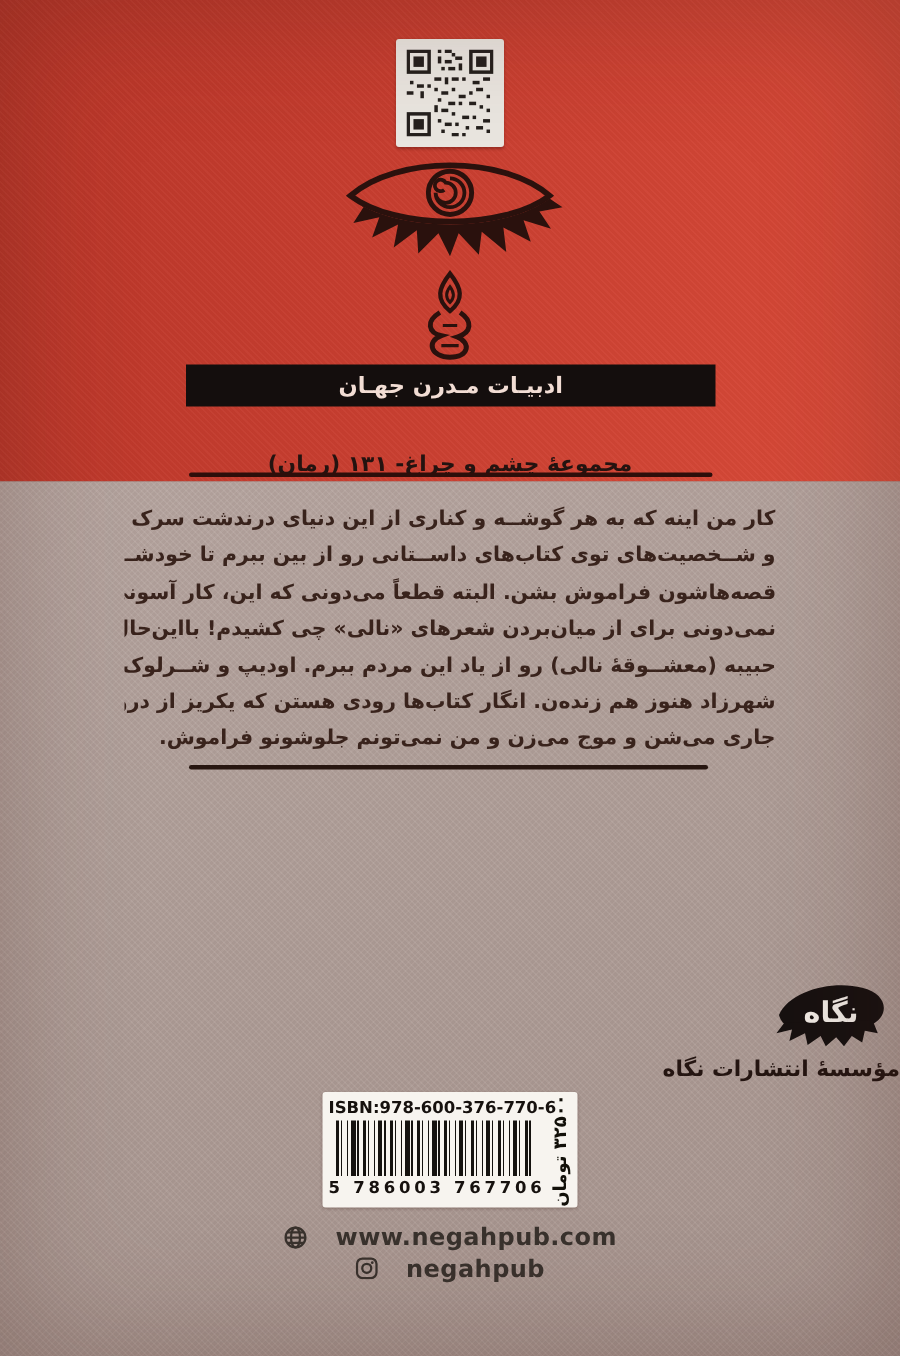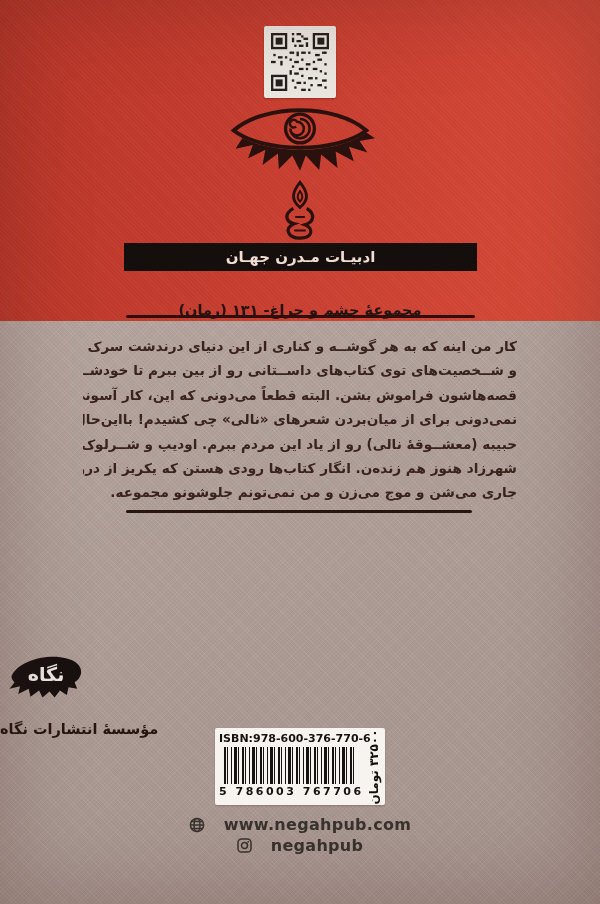--- a/index.html
+++ b/index.html
@@ -35,23 +35,23 @@
   .body-section::before{content:"";position:absolute;inset:0;
     background:repeating-linear-gradient(45deg,rgba(255,255,255,.04) 0 1px,rgba(0,0,0,.02) 1px 3px),
                repeating-linear-gradient(-45deg,rgba(255,255,255,.03) 0 1px,rgba(0,0,0,.015) 1px 3px);}
   .blurb{position:absolute;left:83px;top:13px;width:434px;direction:rtl;
     color:#39231c;font-size:13.6px;font-weight:bold;}
   .blurb .line{line-height:24.4px;height:24.4px;overflow:hidden;white-space:nowrap;
     text-align:justify;text-align-last:justify;}
   .blurb .line:last-child{text-align-last:right;}
   .divider2{position:absolute;left:126px;top:189px;width:346px;height:2.5px;
     background:#271610;border-radius:2px;}
-  .publisher{position:absolute;left:0;right:0;top:328px;text-align:left;}
+  .publisher{position:absolute;left:0;right:0;top:328px;text-align:right;}
   .publisher svg{width:92px;height:52px;display:inline-block;}
-  .pub-name{font-size:14.5px;font-weight:bold;color:#241511;direction:rtl;margin-top:16px;}
+  .pub-name{font-size:14.5px;font-weight:bold;color:#241511;direction:rtl;margin-top:0px;}
   
   .barcode-box{position:absolute;left:215px;top:407px;width:170px;height:77px;
     background:#f7f4ef;border-radius:2px;box-shadow:0 1px 2px rgba(50,20,10,.25);}
   .isbn-text{position:absolute;top:4px;left:4px;width:140px;text-align:center;
     font-size:11px;font-weight:bold;color:#16110e;white-space:nowrap;letter-spacing:0px;}
   .bars{position:absolute;top:19px;left:9px;width:130px;height:37px;
     background:repeating-linear-gradient(90deg,
       #15120f 0 2px,transparent 2px 3px,
       #15120f 3px 4px,transparent 4px 7px,
       #15120f 7px 8px,transparent 8px 10px,
@@ -163,21 +163,21 @@
 
   <div class="body-section">
 
     <div class="blurb">
         <div class="line">کار من اینه که به هر گوشــه و کناری از این دنیای درندشت سرک بکشم</div>
         <div class="line">و شــخصیت‌های توی کتاب‌های داســتانی رو از بین ببرم تا خودشــون و</div>
         <div class="line">قصه‌هاشون فراموش بشن. البته قطعاً می‌دونی که این، کار آسونی نیست...</div>
         <div class="line">نمی‌دونی برای از میان‌بردن شعرهای «نالی» چی کشیدم! بااین‌حال نتونستم</div>
         <div class="line">حبیبه (معشــوقهٔ نالی) رو از یاد این مردم ببرم. اودیپ و شــرلوک هولمز و</div>
         <div class="line">شهرزاد هنوز هم زنده‌ن. انگار کتاب‌ها رودی هستن که یکریز از درون رؤیا</div>
-        <div class="line">جاری می‌شن و موج می‌زن و من نمی‌تونم جلوشونو مجموعه.</div>
+        <div class="line">جاری می‌شن و موج می‌زن و من نمی‌تونم جلوشونو فراموش.</div>
       </div>
 
     <div class="divider2"></div>
 
     <div class="publisher">
       <svg viewBox="0 0 100 60">
         <path d="M10 32 C18 13 52 5 74 11 C90 15 94 26 88 34 C80 44 52 50 32 46 C20 44 12 40 10 32 Z" fill="#171110"></path>
         <path d="M14 38 L8 46 L20 43 L18 52 L30 46 L32 55 L42 48 L46 56 L54 49 L60 56 L66 48 L74 53 L76 44 L86 46 L82 36 Z" fill="#171110"></path>
         <text x="50" y="37" text-anchor="middle" font-size="22" font-weight="bold" fill="#efe9e3">نگاه</text>
       </svg>

